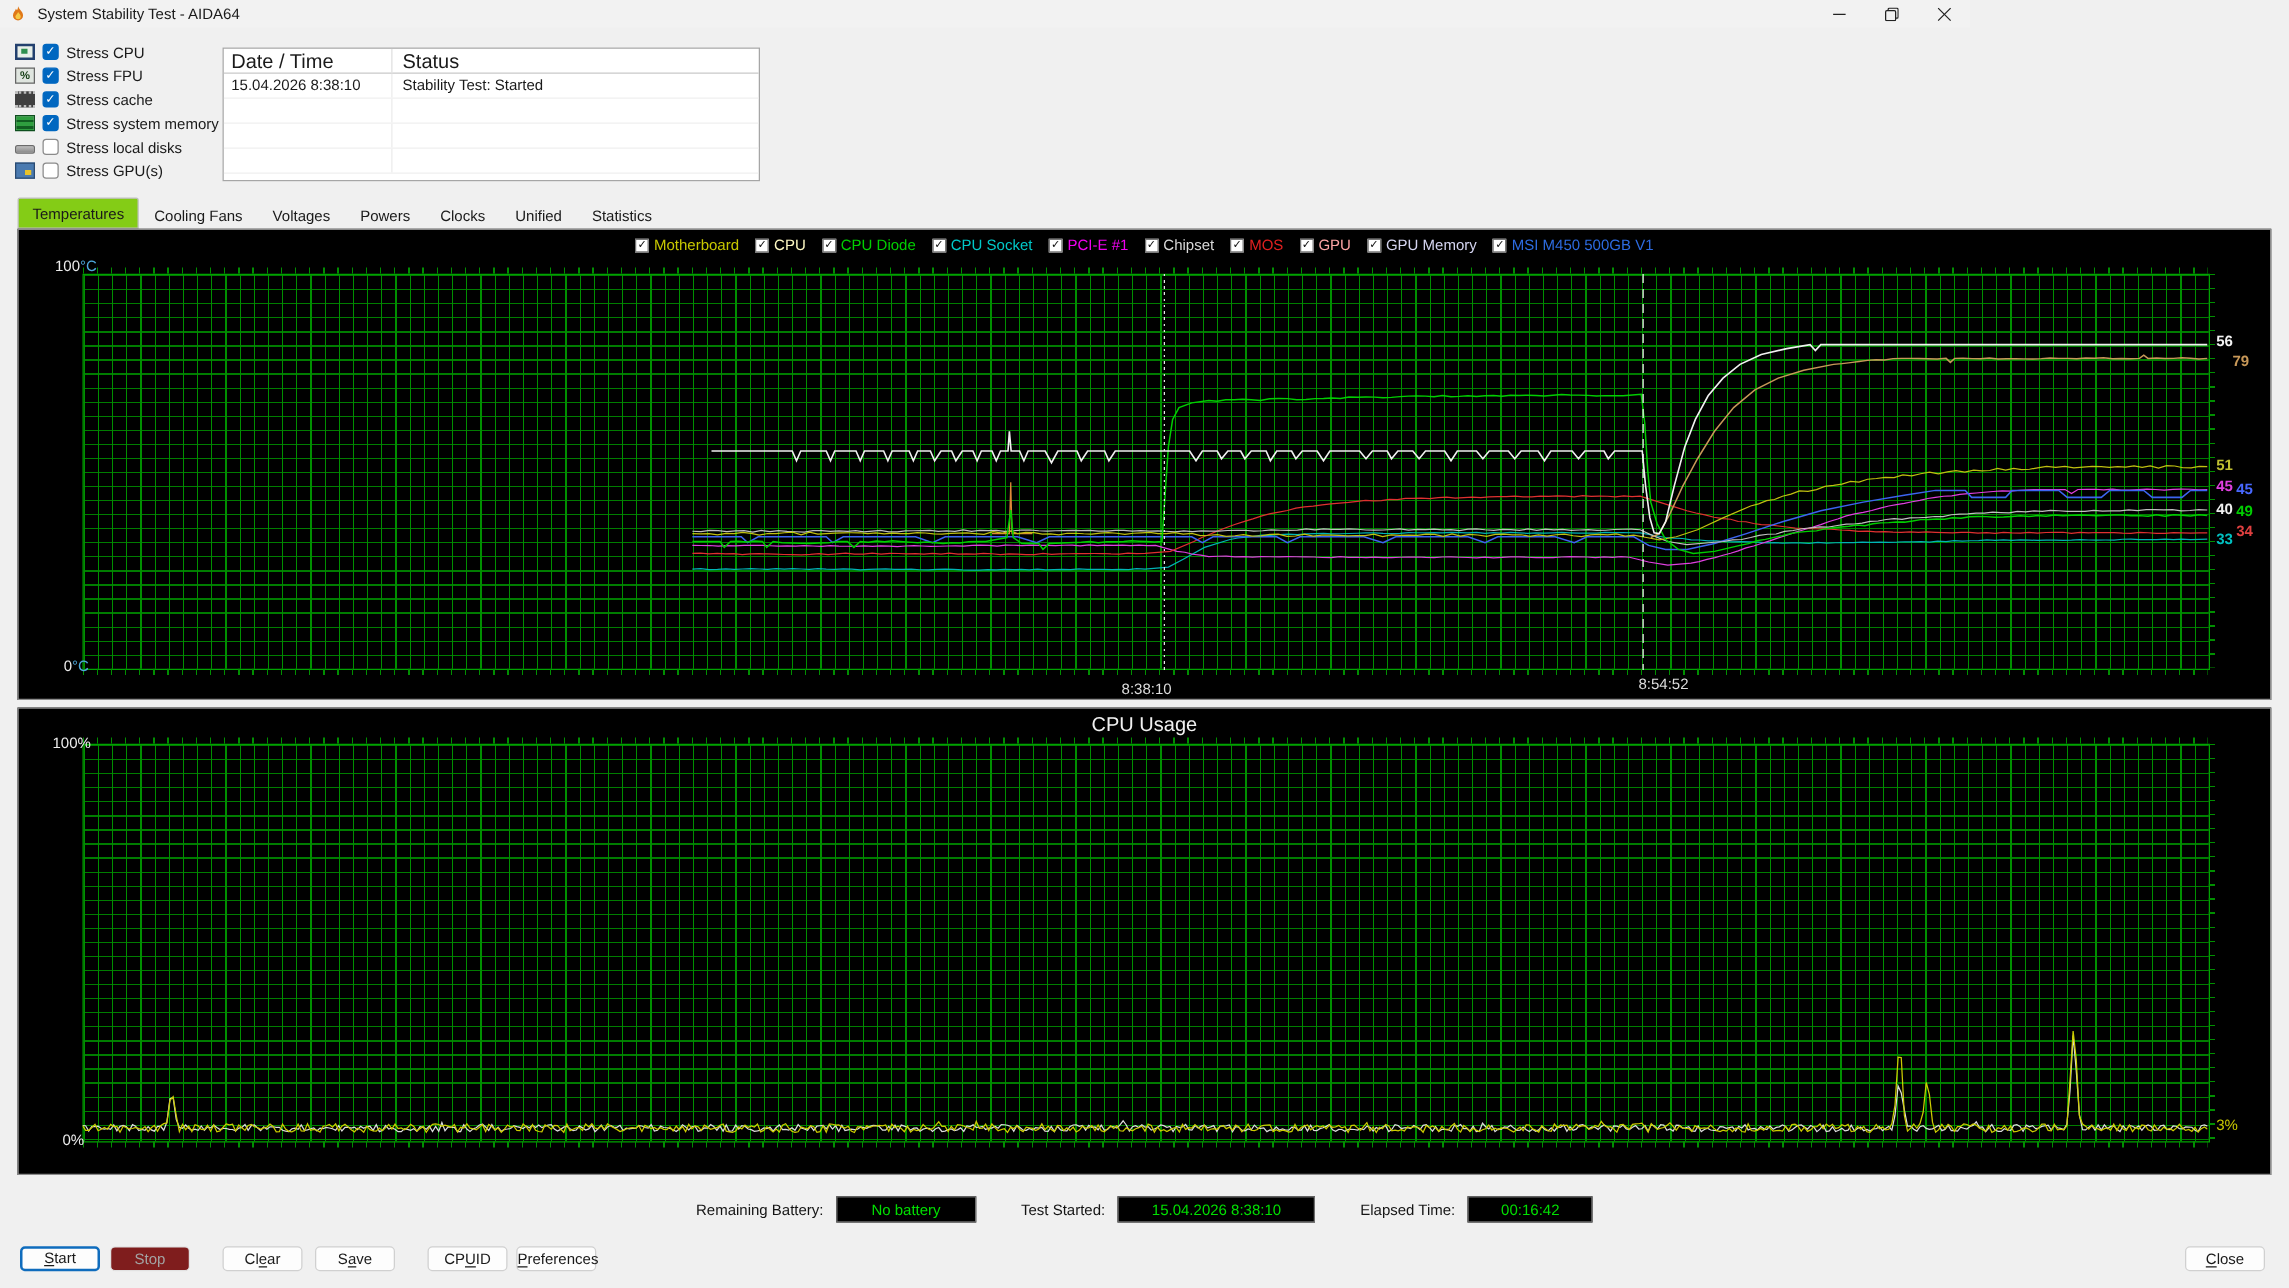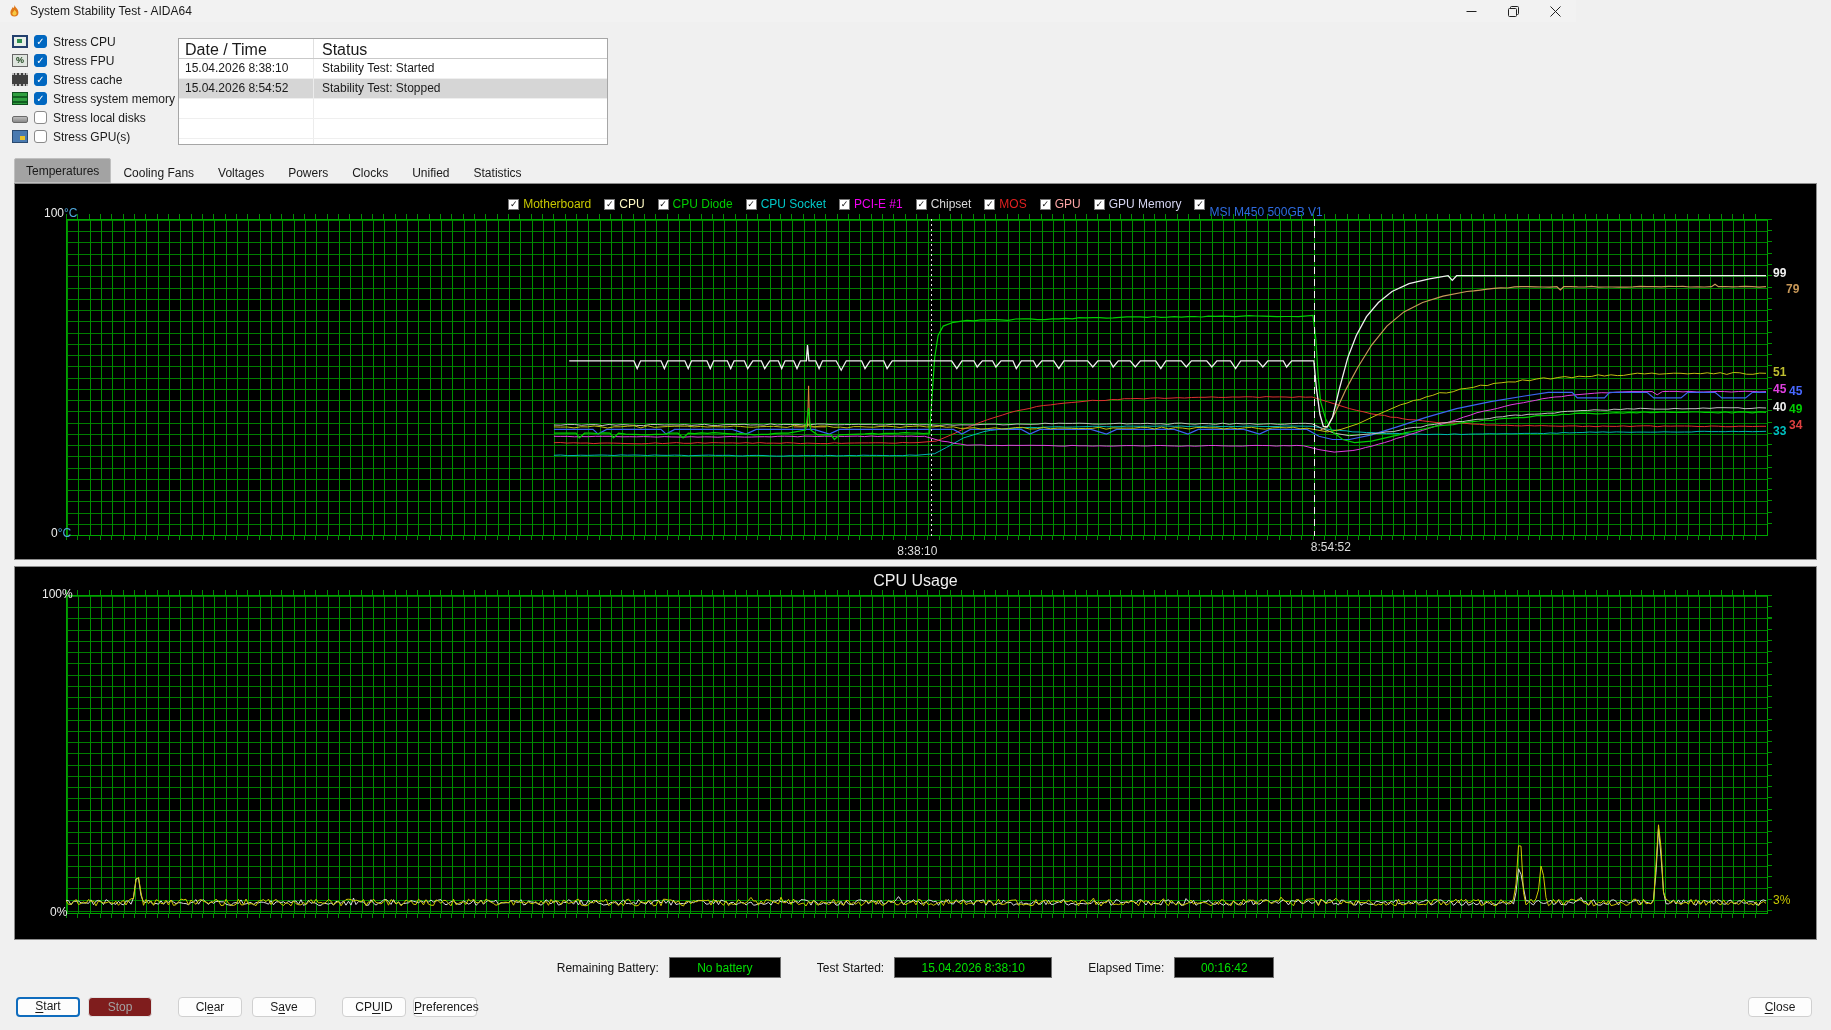--- a/index.html
+++ b/index.html
@@ -32,21 +32,21 @@
   .lt-header{display:flex;height:19px;border-bottom:1px solid #c9c9c9;font-size:16px}
   .lt-header .c1{width:135px;padding:2px 0 0 6px;box-sizing:border-box;border-right:1px solid #e0e0e0}
   .lt-header .c2{flex:1;padding:2px 0 0 8px}
   .lt-row{display:flex;height:19px;font-size:12px;border-bottom:1px solid #efefef}
   .lt-row .c1{width:135px;padding:2px 0 0 6px;box-sizing:border-box;border-right:1px solid #ececec}
   .lt-row .c2{flex:1;padding:2px 0 0 8px}
   .lt-row.selected{background:#d6d6d6}
   
   #tab-bar{left:14px;top:158px;width:1803px;height:25px;display:flex;align-items:flex-end}
   .tab{height:21px;padding:0 11px;display:flex;align-items:center;font-size:12px;border:1px solid transparent;box-sizing:border-box}
-  .tab.active{background:#a3a3a3;border-color:#bfbfbf;border-radius:2px 2px 0 0;height:25px}
+  .tab.active{background:#84cc16;border-color:#bfbfbf;border-radius:2px 2px 0 0;height:25px}
   
   .panel{background:#000;border:1px solid #8c8c8c;box-sizing:border-box}
   #temp-panel{left:14px;top:183px;width:1803px;height:377px}
   #cpu-panel{left:14px;top:566px;width:1803px;height:374px}
   #temp-legend{position:absolute;left:0;right:0;top:5px;display:flex;justify-content:center;gap:13px;align-items:center}
   .leg-item{display:flex;align-items:center;gap:4px;font-size:12px}
   .lcb{width:11px;height:11px;background:#fff;border:1px solid #777;box-sizing:border-box;
        font:bold 9px/9px "DejaVu Sans",sans-serif;color:#111;text-align:center;flex:0 0 11px}
   .grid{position:absolute;left:51px;width:1700px;background-color:#000;
     background-image:
@@ -145,24 +145,20 @@
 <div id="log-table" class="abs">
   <div class="lt-header">
     <div class="c1">Date / Time</div>
     <div class="c2">Status</div>
   </div>
   <div id="lt-body">
       <div class="lt-row">
         <div class="c1">15.04.2026 8:38:10</div>
         <div class="c2">Stability Test: Started</div>
       </div>
-      <div class="lt-row selected">
-        <div class="c1">15.04.2026 8:54:52</div>
-        <div class="c2">Stability Test: Stopped</div>
-      </div>
       <div class="lt-row">
         <div class="c1"></div>
         <div class="c2"></div>
       </div>
       <div class="lt-row">
         <div class="c1"></div>
         <div class="c2"></div>
       </div>
       <div class="lt-row">
         <div class="c1"></div>
@@ -214,21 +210,21 @@
       <div class="leg-item">
         <div class="lcb">✓</div>
         <div style="color: #fca5a5;">GPU</div>
       </div>
       <div class="leg-item">
         <div class="lcb">✓</div>
         <div style="color: rgb(212, 212, 240);">GPU Memory</div>
       </div>
       <div class="leg-item">
         <div class="lcb">✓</div>
-        <div style="color: rgb(45, 107, 224); margin-top: 16px;">MSI M450 500GB V1</div>
+        <div style="color: rgb(45, 107, 224);">MSI M450 500GB V1</div>
       </div>
     </div>
   <div class="tickv" style="top:30px"></div>
   <div class="grid" style="top:35px;height:315px"></div>
   <div class="tickv" style="top:351px"></div>
   <div class="tickh" style="left:1752px;top:35px;height:315px"></div>
   <svg id="temp-svg" style="position:absolute;left:51px;top:35px" width="1700" height="315" viewBox="0 0 1700 315" preserveAspectRatio="none">
       <path d="M727.6,207.9L741.5,207.9L742.6,166.9L743.6,207.9L759.9,207.9" stroke="#e08838" fill="none" stroke-width="1"></path>
       <path d="M487.9,236.3L494.6,236.0L501.3,236.6L508.0,236.5L514.7,236.2L521.4,236.4L528.1,236.2L534.8,236.0L541.5,236.2L548.1,236.5L554.8,235.9L561.5,236.2L568.2,236.0L574.9,236.2L581.6,236.5L588.3,236.0L595.0,236.3L601.8,236.4L608.6,236.1L615.4,236.3L622.2,236.8L629.0,236.5L635.8,236.3L642.6,236.1L649.4,236.4L656.2,236.4L663.0,236.3L669.8,236.8L676.6,236.9L683.4,236.5L690.2,236.4L697.0,236.5L703.8,236.9L710.6,237.1L717.4,237.1L724.2,236.7L731.0,236.9L737.6,236.6L744.2,236.7L750.8,236.6L757.4,236.8L764.1,236.4L770.7,236.9L777.3,236.7L783.9,236.5L790.5,236.7L797.1,236.2L803.7,236.4L810.3,236.4L816.9,236.5L823.6,236.7L830.2,236.6L836.8,236.7L843.4,236.0L850.0,236.3L868.7,234.7L880.6,228.4L897.6,218.9L918.0,212.6L924.4,211.4L930.8,210.7L937.1,210.0L943.5,209.2L950.6,209.3L957.7,208.6L964.8,208.4L971.8,208.6L978.9,208.1L986.0,207.9L992.8,207.7L999.6,208.1L1006.4,208.0L1013.2,207.8L1020.0,207.6L1026.8,207.3L1033.6,207.3L1040.4,207.7L1047.2,207.8L1054.0,207.7L1060.8,207.1L1067.6,207.2L1074.4,207.3L1081.2,207.1L1088.0,207.3L1094.8,207.0L1101.6,207.1L1108.4,207.3L1115.2,207.0L1122.0,207.6L1128.8,207.1L1135.6,207.5L1142.4,207.0L1149.2,207.3L1156.0,207.6L1162.8,207.4L1169.6,207.5L1176.4,207.3L1183.2,207.0L1190.0,207.3L1197.0,207.5L1204.0,207.5L1211.0,207.5L1218.0,207.0L1225.1,207.1L1232.1,207.1L1239.1,207.2L1246.1,207.3L1266.5,211.0L1273.3,211.5L1280.1,211.8L1286.9,212.9L1293.7,213.0L1300.5,213.6L1307.1,213.6L1313.7,214.3L1320.3,214.5L1326.9,214.4L1333.6,214.5L1340.2,214.7L1346.8,215.2L1353.4,215.1L1360.0,215.5L1367.1,215.3L1374.2,215.3L1381.3,215.6L1388.3,214.9L1395.4,215.5L1402.5,215.2L1409.6,215.0L1416.7,215.0L1423.8,214.7L1430.8,214.9L1437.9,214.7L1445.0,214.8L1451.5,214.7L1458.1,214.4L1464.6,214.4L1471.2,214.3L1477.7,214.6L1484.2,213.9L1490.8,214.3L1497.3,213.5L1503.8,213.9L1510.4,213.6L1516.9,213.5L1523.5,213.0L1530.0,213.3L1536.8,212.9L1543.6,213.3L1550.4,212.9L1557.2,213.1L1564.0,213.3L1570.8,213.1L1577.6,213.1L1584.4,213.2L1591.2,213.1L1598.0,212.8L1604.8,213.0L1611.6,213.1L1618.4,213.0L1625.2,213.0L1632.0,212.4L1638.8,212.3L1645.6,212.6L1652.4,212.6L1659.2,212.7L1666.0,212.3L1672.8,212.6L1679.6,212.4L1686.4,212.7L1693.2,212.5L1700.0,212.3" stroke="#00b4b4" fill="none" stroke-width="1"></path>
       <path d="M487.9,217.3L494.8,217.4L501.7,217.4L508.6,217.8L515.5,217.6L522.4,217.7L529.3,217.3L536.2,217.3L543.1,217.3L550.0,217.6L556.8,217.8L563.7,217.7L570.6,217.8L577.5,217.6L584.4,217.8L591.3,218.1L598.2,217.6L605.1,217.9L612.0,218.0L618.7,218.1L625.3,217.7L632.0,218.1L638.6,217.8L645.3,217.9L651.9,218.2L658.6,217.8L665.2,217.5L671.9,217.8L678.5,218.1L685.2,218.0L691.8,217.8L698.5,217.7L705.1,217.9L711.8,217.3L718.4,217.2L725.1,217.3L731.7,217.8L738.4,217.1L745.0,217.2L751.7,217.5L758.3,217.2L765.0,217.3L771.7,217.3L778.4,217.5L785.0,217.2L791.7,217.1L798.4,217.6L805.1,217.0L811.8,217.5L818.4,217.1L825.1,217.3L831.8,217.1L838.5,217.4L845.1,217.1L851.8,217.5L858.5,217.3L875.5,222.1L881.9,222.8L888.2,224.4L894.6,225.1L901.0,226.2L908.0,226.0L915.0,225.9L922.0,226.5L929.0,226.3L936.0,226.6L943.0,226.3L950.0,226.4L957.0,226.4L964.0,226.3L971.0,226.4L978.0,226.4L985.0,226.6L992.0,227.0L999.0,227.1L1006.0,226.4L1013.0,226.8L1020.0,226.8L1026.8,227.1L1033.6,226.8L1040.4,227.1L1047.2,227.1L1054.0,226.8L1060.8,226.6L1067.6,226.6L1074.4,226.9L1081.2,227.0L1088.0,226.6L1094.8,226.5L1101.6,226.8L1108.4,227.0L1115.2,227.2L1122.0,226.8L1128.8,227.2L1135.6,226.9L1142.4,226.5L1149.2,226.5L1156.0,226.8L1162.8,227.0L1169.6,227.0L1176.4,227.1L1183.2,226.6L1190.0,226.4L1196.8,226.5L1203.6,226.6L1210.4,227.1L1217.2,226.6L1224.0,226.8L1230.8,226.4L1237.6,226.8L1252.9,230.6L1268.2,233.1L1286.9,231.5L1293.3,230.3L1299.6,228.5L1306.0,227.1L1312.4,225.2L1318.5,223.6L1324.6,221.7L1330.8,219.3L1336.9,217.8L1343.0,215.8L1349.8,213.7L1356.6,211.3L1363.4,209.2L1370.2,206.9L1377.0,204.8L1383.8,202.8L1390.6,200.7L1397.4,198.2L1404.2,196.2L1411.0,193.7L1417.8,192.1L1424.6,190.9L1431.4,189.4L1438.2,187.5L1445.0,185.8L1451.2,184.7L1457.5,183.7L1463.7,182.4L1469.9,181.3L1476.2,179.8L1482.4,178.9L1488.9,178.0L1495.4,177.7L1501.9,176.5L1508.5,175.9L1515.0,175.4L1521.5,174.8L1528.6,174.2L1535.7,173.7L1542.8,173.9L1549.8,173.2L1556.9,172.9L1564.0,172.6L1586.1,172.6L1591.2,175.8L1596.3,172.6L1603.2,172.4L1610.1,172.4L1617.0,172.9L1624.0,172.4L1630.9,173.0L1637.8,173.0L1644.7,172.7L1651.6,172.4L1658.5,172.6L1665.4,173.0L1672.3,172.5L1679.3,172.3L1686.2,172.4L1693.1,172.9L1700.0,172.6" stroke="#e040e0" fill="none" stroke-width="1"></path>
@@ -244,21 +240,21 @@
     <span>100</span><span class="unit">°C</span>
   </div>
   <div class="axis-label" style="left:36px;top:342px">
     <span>0</span><span class="unit">°C</span>
   </div>
   <div id="temp-overlays">
       <div class="marker dotted" style="left: 916.3px; top: 35px; height: 317px;"></div>
       <div class="xlabel" style="left: 902.3px; top: 360px;">8:38:10</div>
       <div class="marker dashed" style="left: 1298.8px; top: 35px; height: 317px;"></div>
       <div class="xlabel" style="left: 1315.8px; top: 356px;">8:54:52</div>
-      <div class="rlabel" style="left: 1758px; top: 82.125px; color: rgb(242, 242, 242);">99</div>
+      <div class="rlabel" style="left: 1758px; top: 82.125px; color: rgb(242, 242, 242);">56</div>
       <div class="rlabel" style="left: 1771px; top: 97.56px; color: rgb(200, 152, 88);">79</div>
       <div class="rlabel" style="left: 1758px; top: 181.35px; color: rgb(191, 191, 48);">51</div>
       <div class="rlabel" style="left: 1758px; top: 198.36px; color: rgb(224, 64, 224);">45</div>
       <div class="rlabel" style="left: 1774px; top: 199.62px; color: rgb(72, 104, 255);">45</div>
       <div class="rlabel" style="left: 1758px; top: 216px; color: rgb(240, 240, 240);">40</div>
       <div class="rlabel" style="left: 1774px; top: 217.89px; color: rgb(0, 206, 0);">49</div>
       <div class="rlabel" style="left: 1758px; top: 240.255px; color: rgb(0, 192, 192);">33</div>
       <div class="rlabel" style="left: 1774px; top: 233.64px; color: rgb(224, 64, 64);">34</div>
     </div>
 </div>

